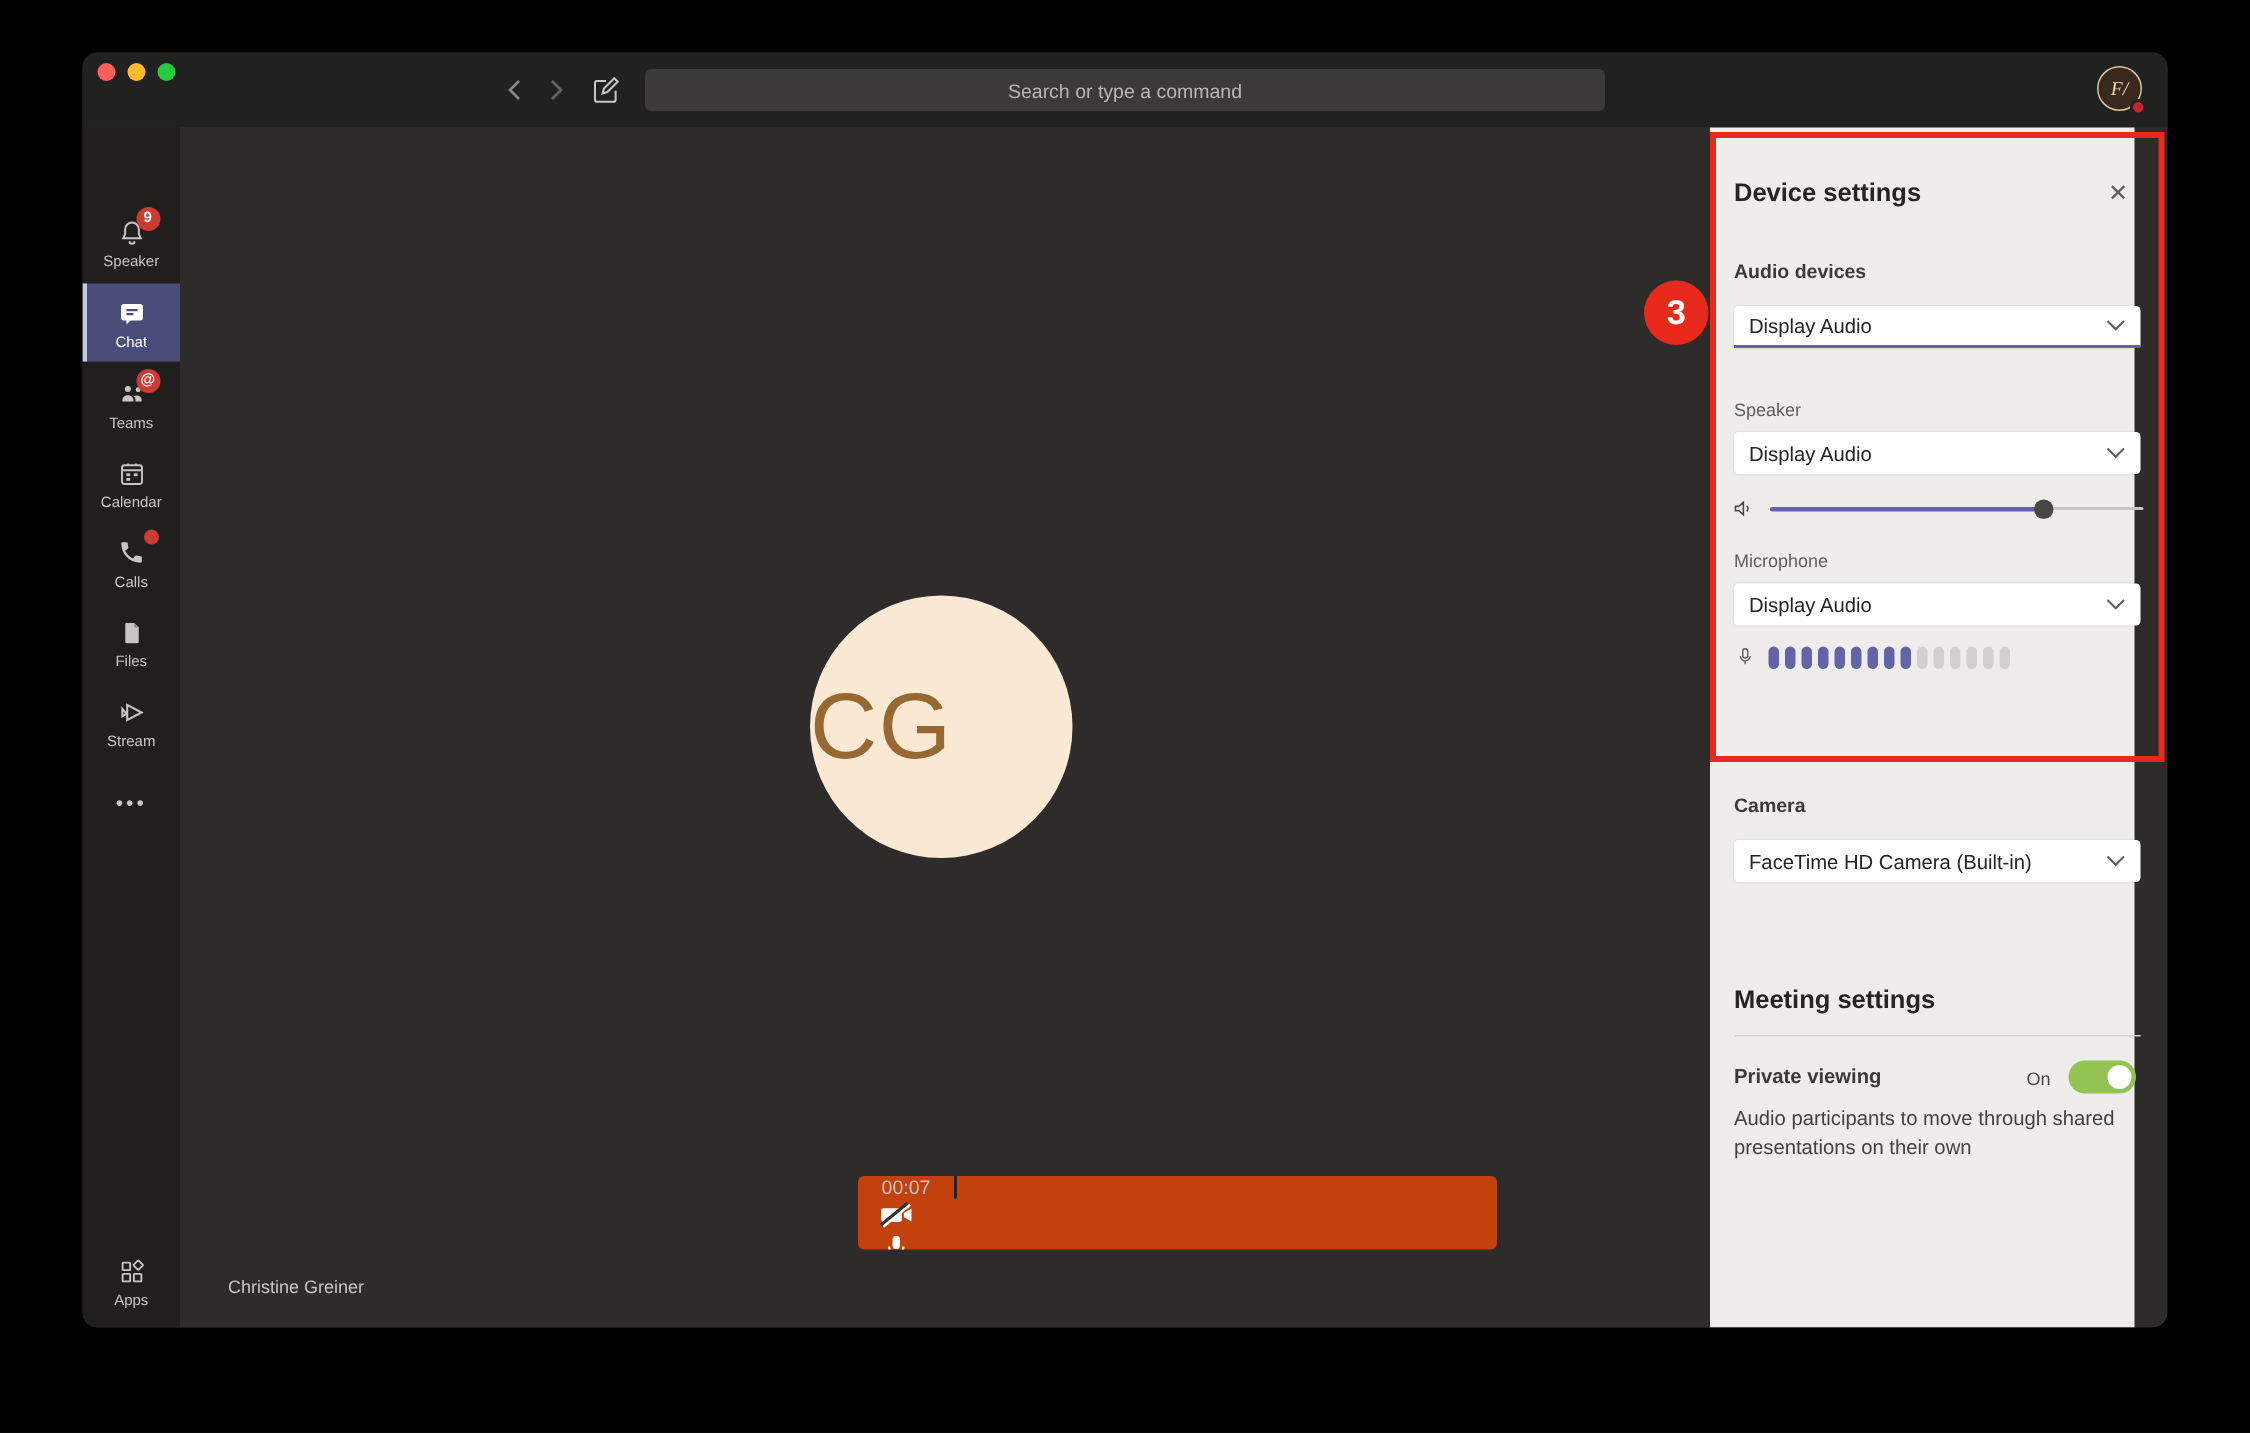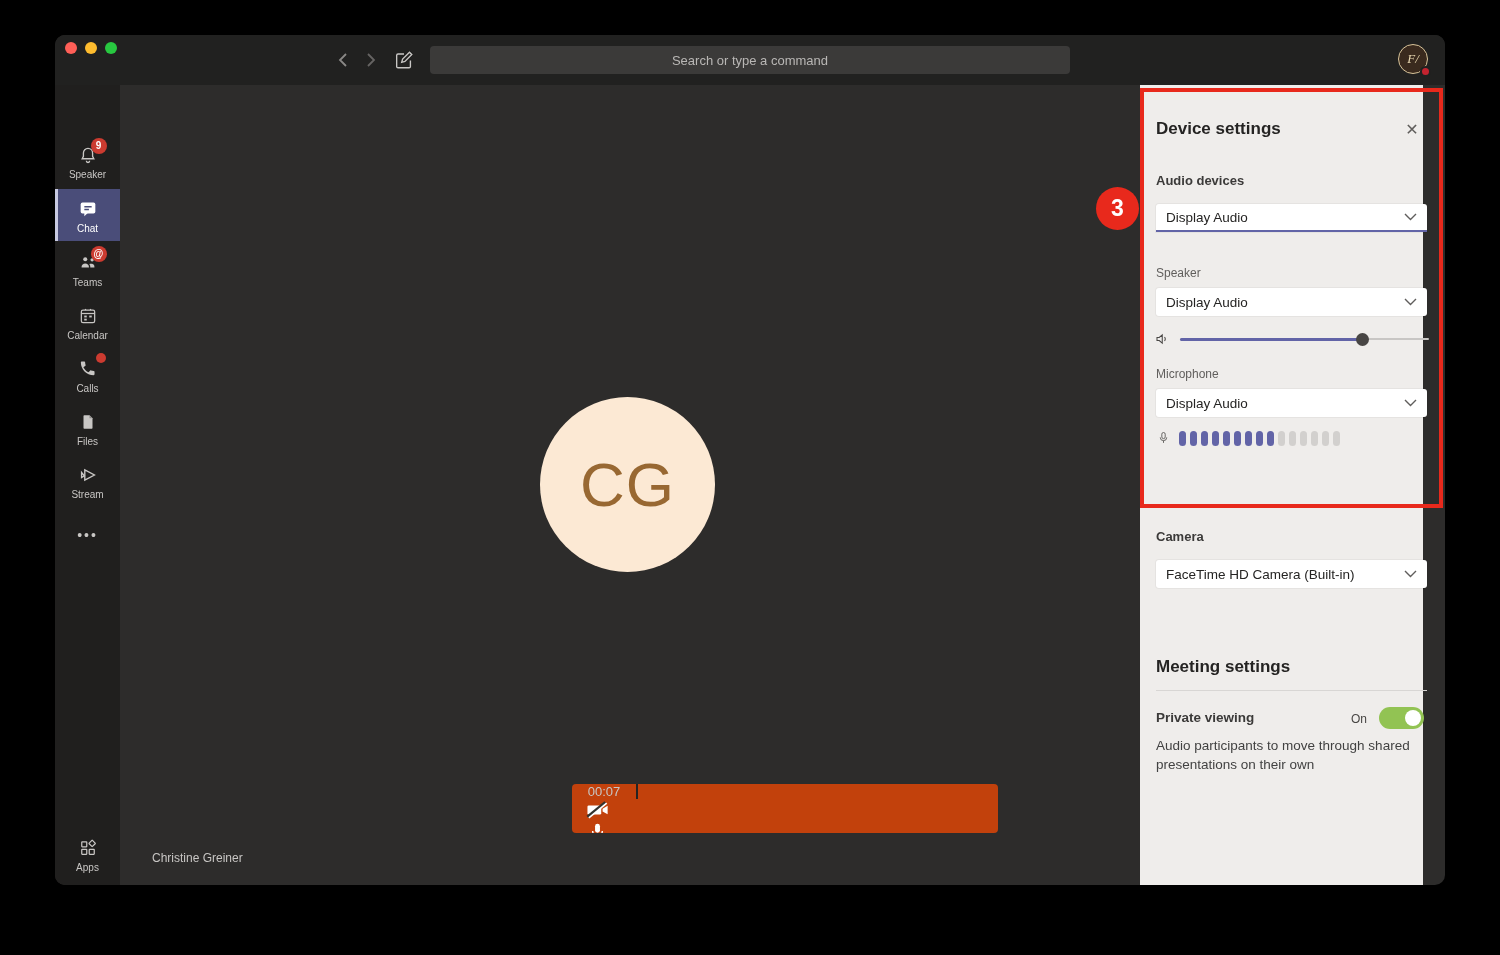--- a/index.html
+++ b/index.html
@@ -26,21 +26,21 @@
   .side-item.active { background:#4a4d79; }
   .side-item.active::before { content:""; position:absolute; left:0; top:0; width:3px; height:100%; background:#c7c9e0; }
   .side-item.active .lbl { color:#fff; }
   .iconwrap { position:relative; width:24px; height:24px; display:flex; align-items:center; justify-content:center; }
   .badge { position:absolute; top:-5px; right:-7px; min-width:16px; height:16px; border-radius:8px; background:var(--badge-red,#cc3b30); color:#fff; font-size:10px; font-weight:bold; display:flex; align-items:center; justify-content:center; padding:0 3px; }
   .dot-badge { position:absolute; top:-4px; right:-6px; width:10px; height:10px; border-radius:50%; background:var(--badge-red,#cc3b30); }
   .side-dots { position:absolute; left:0; width:65px; text-align:center; color:#c8c6c4; font-size:14px; letter-spacing:2px; cursor:pointer; }
 
   
   .stage { position:absolute; left:65px; top:50px; width:1020px; height:800px; background:#2d2c2b; }
-  .big-avatar { position:absolute; left:420px; top:312px; width:175px; height:175px; border-radius:50%; background:var(--avatar-bg,#fce9d4); display:flex; align-items:center; justify-content:center; }
+  .big-avatar { position:absolute; left:420px; top:312px; width:175px; height:175px; border-radius:50%; background:var(--avatar-bg,#fce9d4); display:flex; align-items:center; }
   .big-avatar span { font-size:62px; color:var(--avatar-text,#986832); font-weight:400; letter-spacing:1px; }
   .participant-name { position:absolute; left:32px; top:766px; color:#c8c6c4; font-size:12px; }
 
   
   .controlbar { position:absolute; left:452px; top:699px; width:426px; height:49px; background:#c2410c; border-radius:4px; display:flex; overflow:hidden;flex-direction:column; }
   .ctl { height:49px; display:flex; align-items:center; justify-content:center; cursor:pointer; }
   .ctl-timer { width:66px; border-right:2px solid #252423; color:#c8c6c4; font-size:13px; cursor:default; }
   .ctl-ic { width:51px; }
   .ctl-gap { border-left:2px solid #252423; }
   .ctl-49 { width:49px; }

